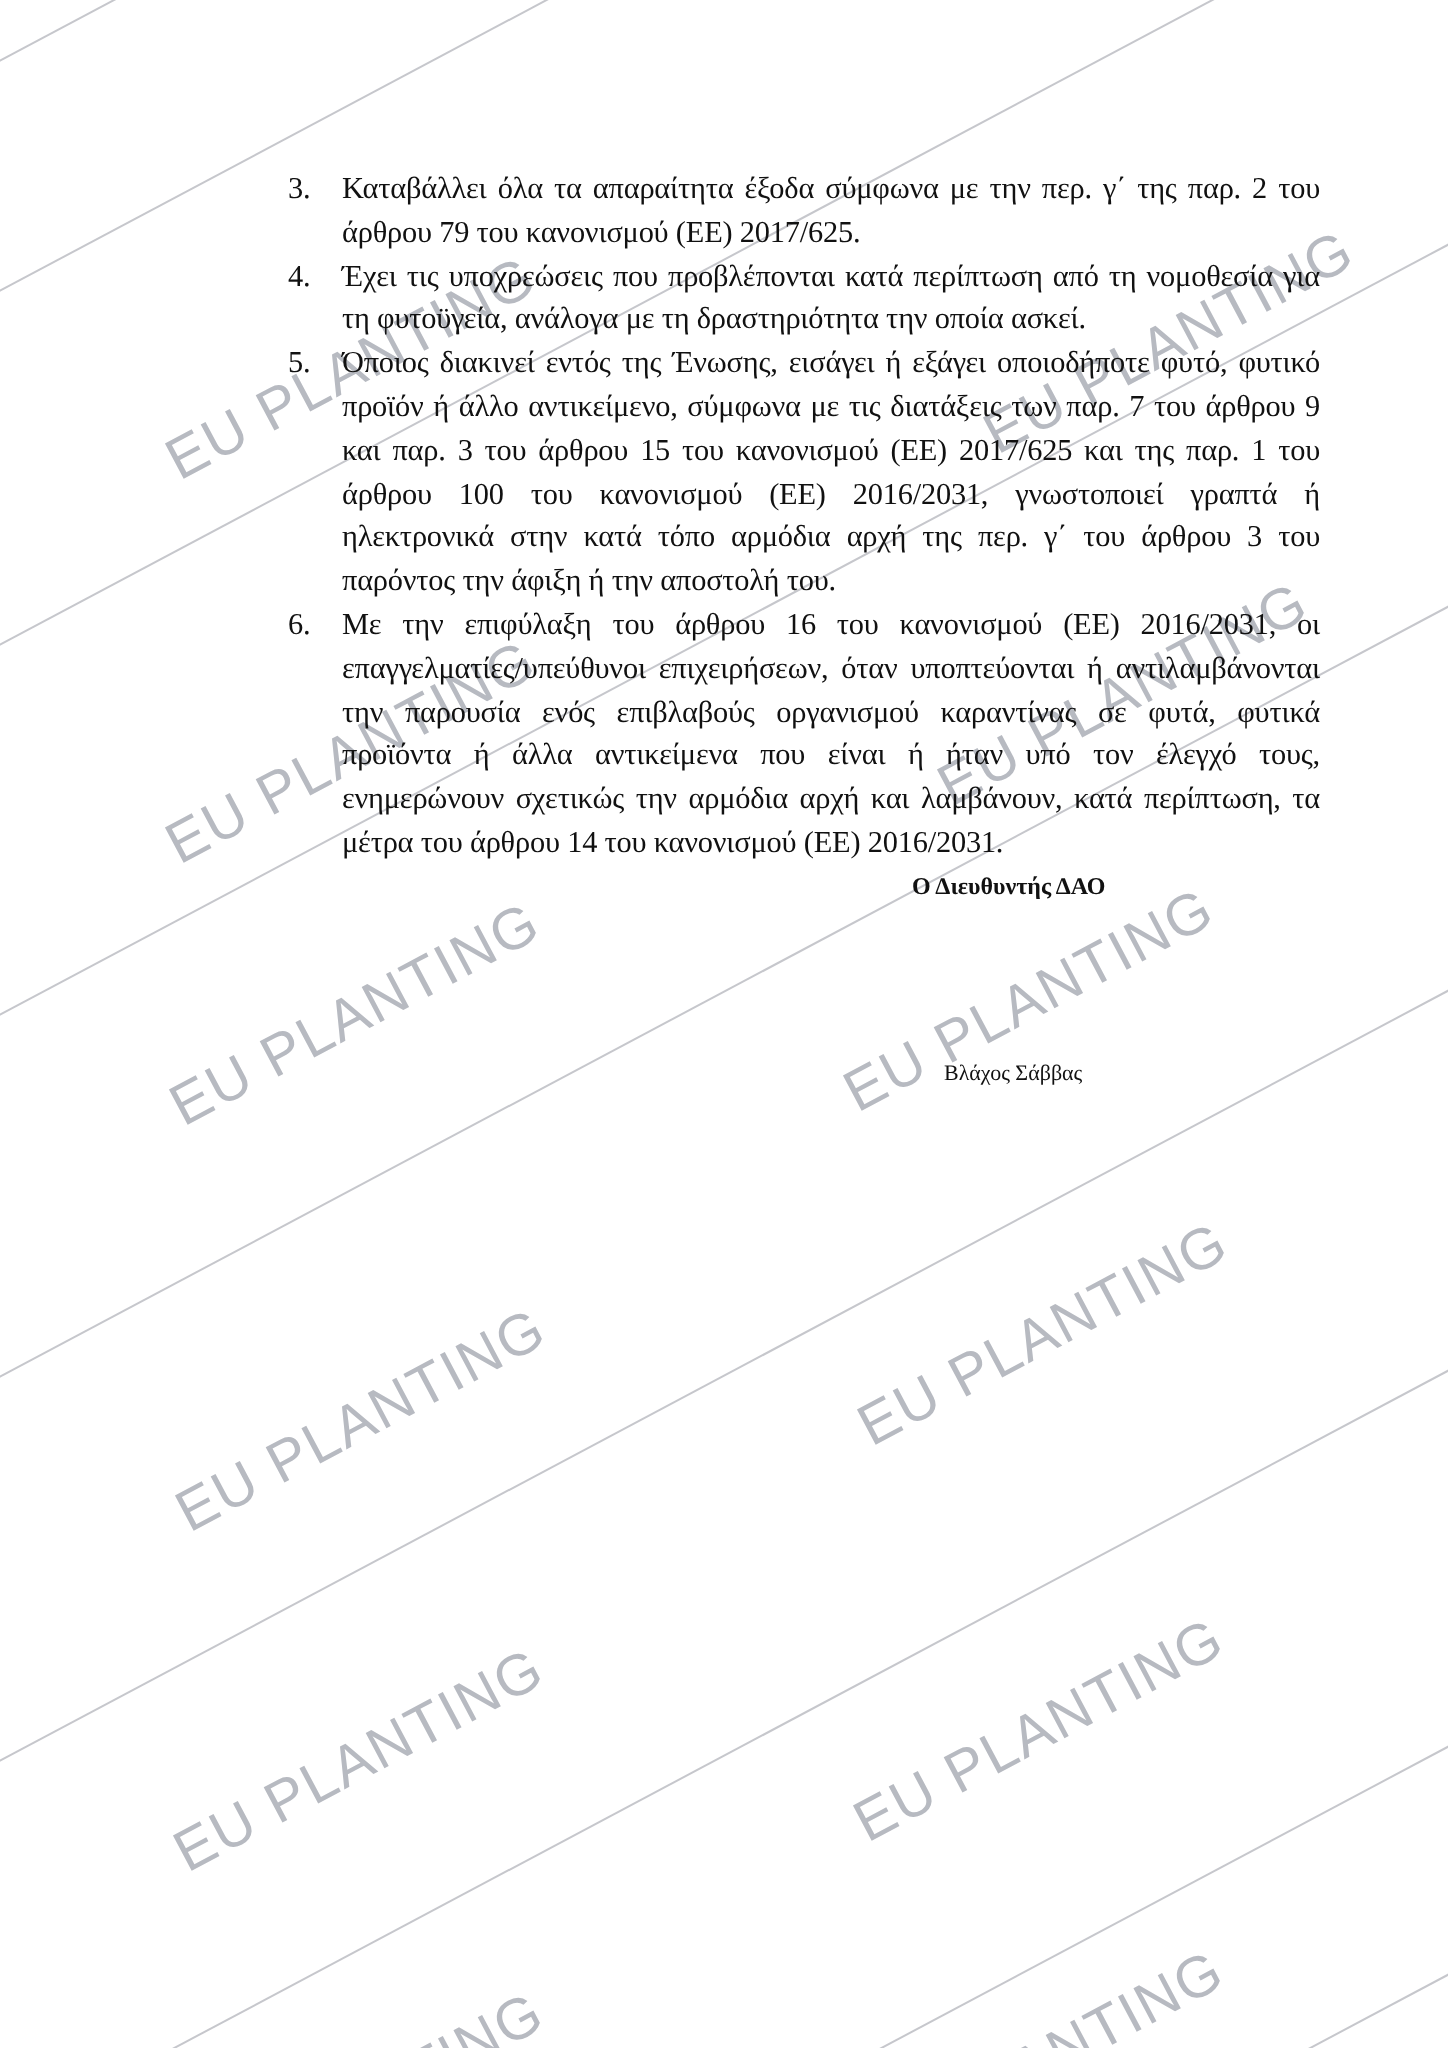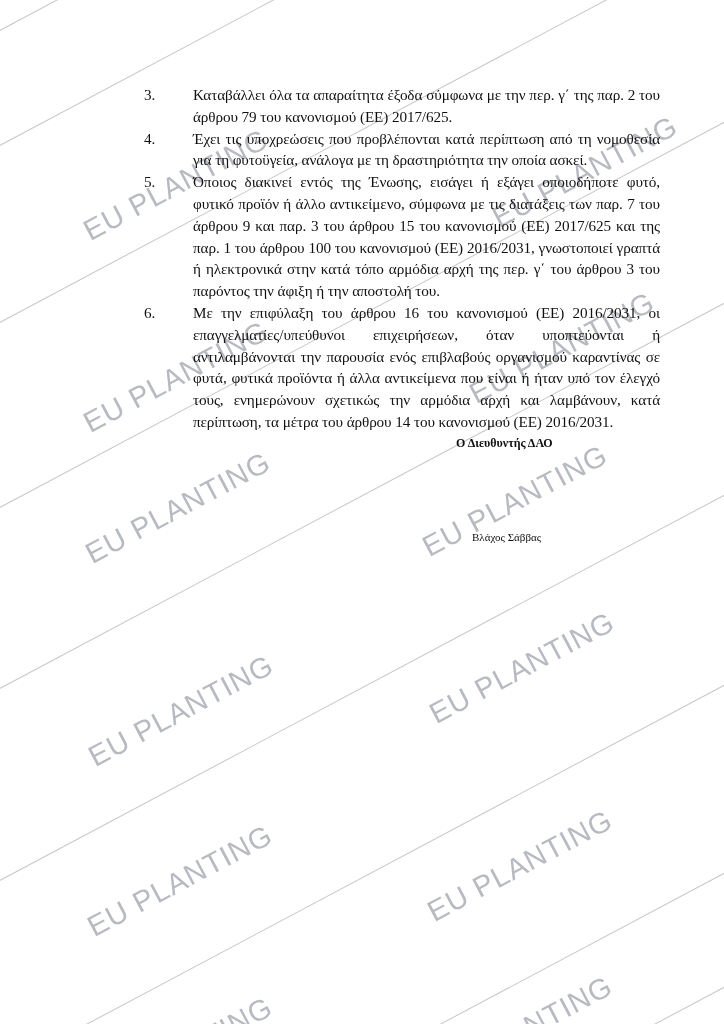--- a/index.html
+++ b/index.html
@@ -50,21 +50,20 @@
     letter-spacing: -0.1px;
   }
   .doc-item { display: flex; }
   .doc-item .num {
     flex: 0 0 27px;
     width: 27px;
   }
   .doc-item .itext {
     flex: 1 1 auto;
     text-align: justify;
-    margin-left: 22px;
   }
 
   .sig-title {
     position: absolute;
     left: 456px;
     top: 436px;
     font-size: 12px;
     font-weight: bold;
     white-space: nowrap;
   }

